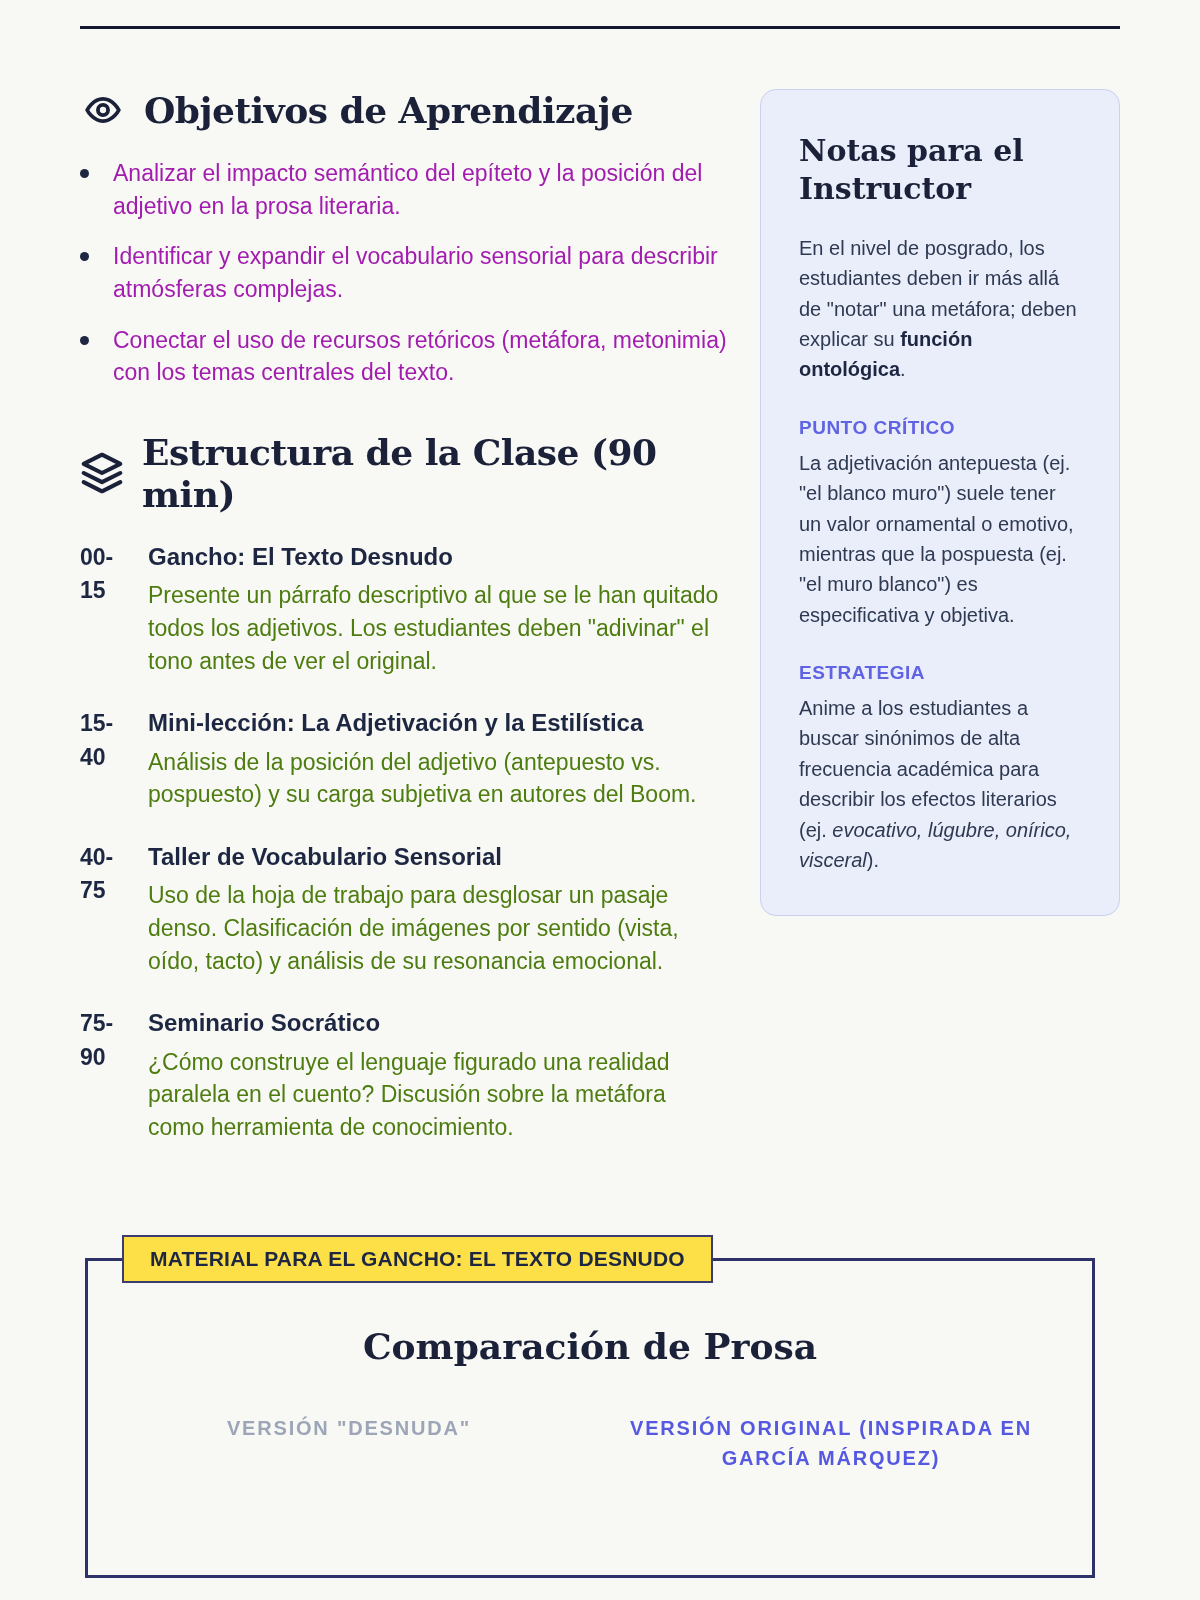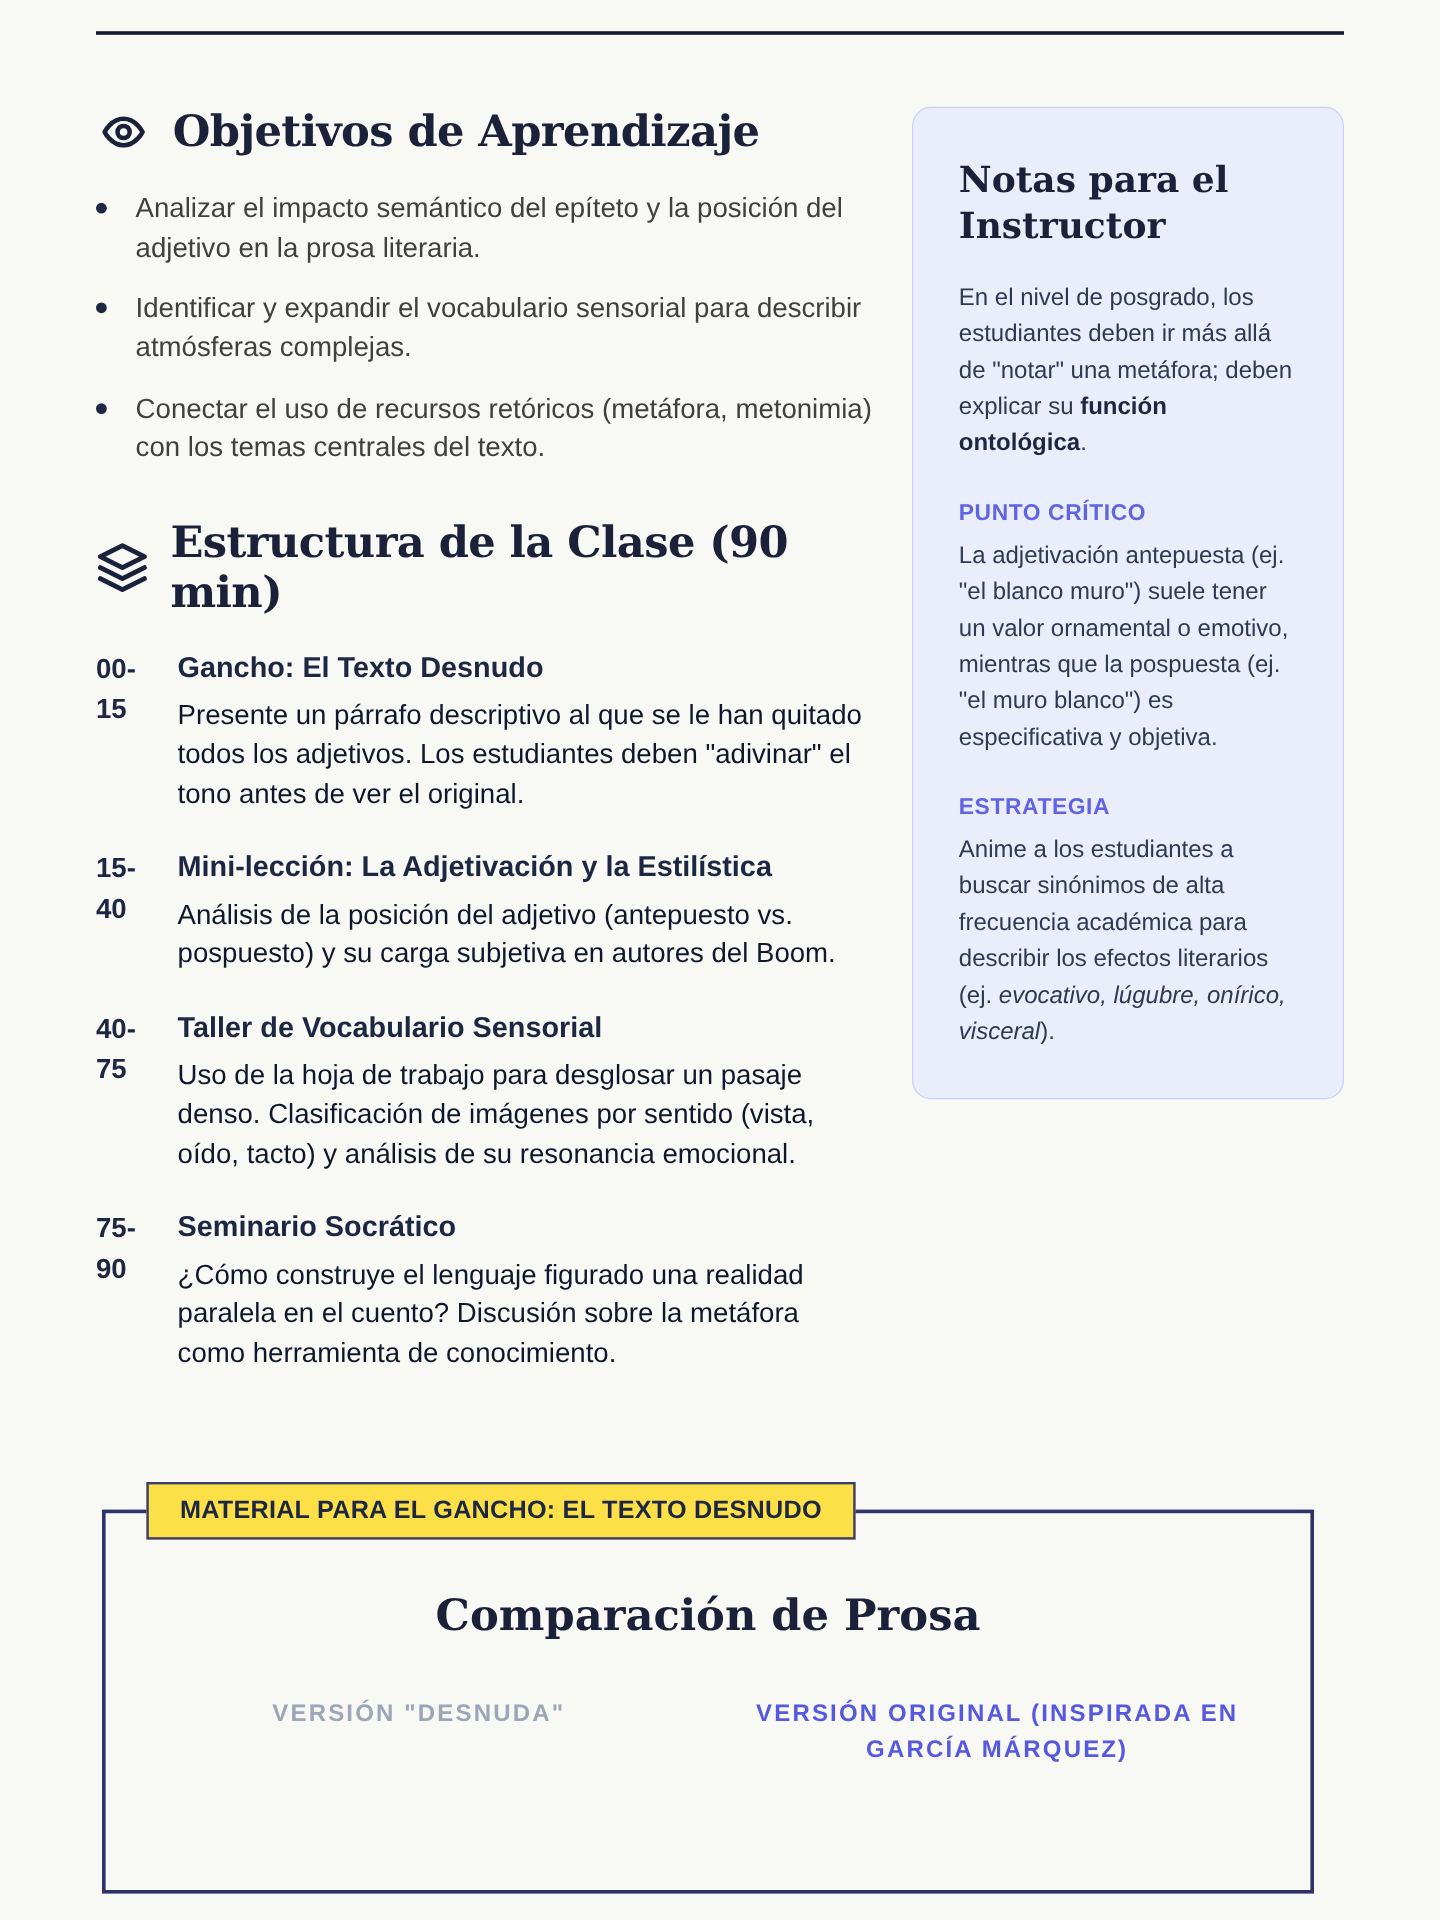--- a/index.html
+++ b/index.html
@@ -36,31 +36,31 @@
     display: flex; align-items: center; gap: 18px;
     font-family: "DejaVu Serif", serif; font-weight: 700;
     font-size: 36px; color: #1a2138; margin: 0; letter-spacing: -0.5px;
   }
   .section-heading .icon { flex: none; display: flex; }
   .section-heading svg { stroke: #1a2138; }
 
   .bullets { list-style: none; margin: 26px 0 0; padding: 0; }
   .bullets li {
     display: flex; gap: 24px; margin-bottom: 18px;
-    font-size: 23px; line-height: 1.42; color: #404040; max-width: 650px;
+    font-size: 23px; line-height: 1.42; color: #a21caf; max-width: 650px;
   }
   .dot { width: 9px; height: 9px; border-radius: 50%; background: #1d2742; flex: none; margin-top: 12px; }
 
   .structure-block { margin-top: 42px; }
   .timeline { margin-top: 26px; }
   .t-item { display: grid; grid-template-columns: 68px 1fr; margin-bottom: 30px; }
   .t-time { font-weight: 700; font-size: 23px; color: #1d2742; line-height: 1.45; }
   .t-time span { display: block; }
   .t-title { font-weight: 700; font-size: 24px; color: #1d2742; line-height: 1.35; }
-  .t-desc { margin: 6px 0 0; font-size: 23px; line-height: 1.42; color: #0f172a; max-width: 625px; }
+  .t-desc { margin: 6px 0 0; font-size: 23px; line-height: 1.42; color: #4d7c0f; max-width: 625px; }
 
   
   .sidebar {
     width: 360px; flex: none;
     background: #eaedfa; border: 1.5px solid #c9d0f0; border-radius: 16px;
     padding: 42px 38px 40px;
   }
   .sidebar-heading {
     font-family: "DejaVu Serif", serif; font-weight: 700;
     font-size: 30px; line-height: 1.28; color: #1a2138; margin: 0;

